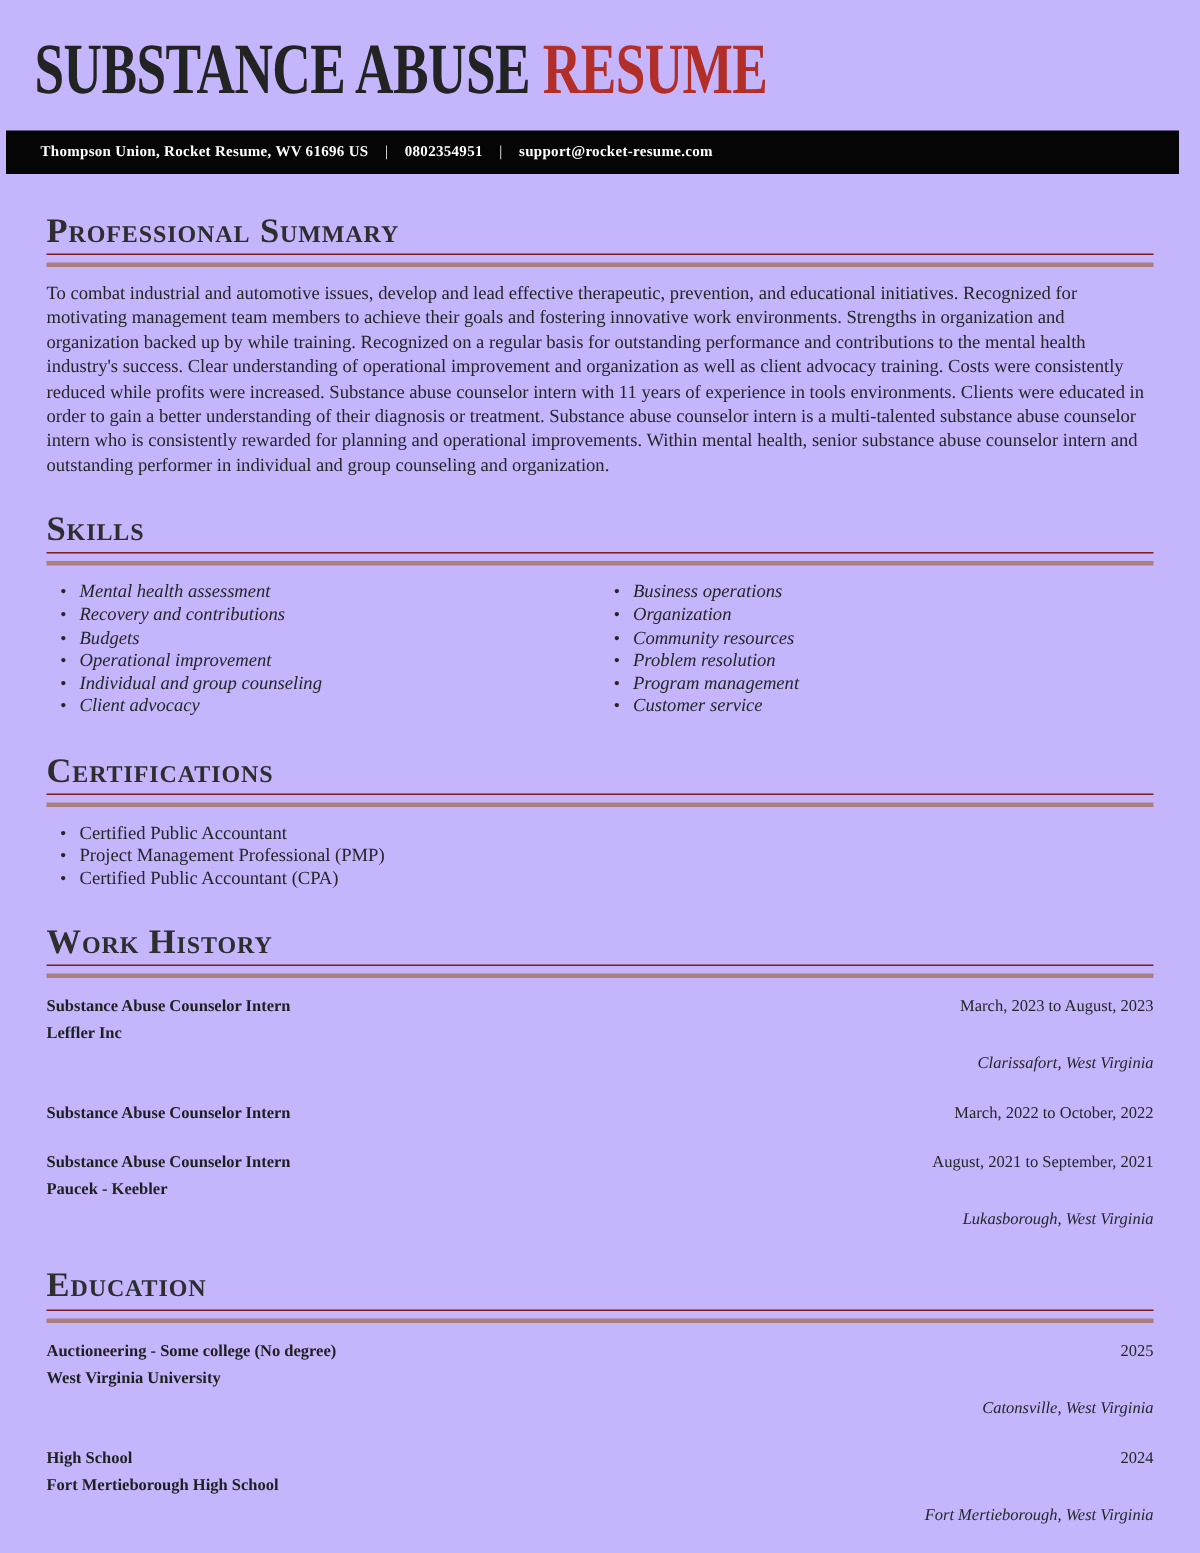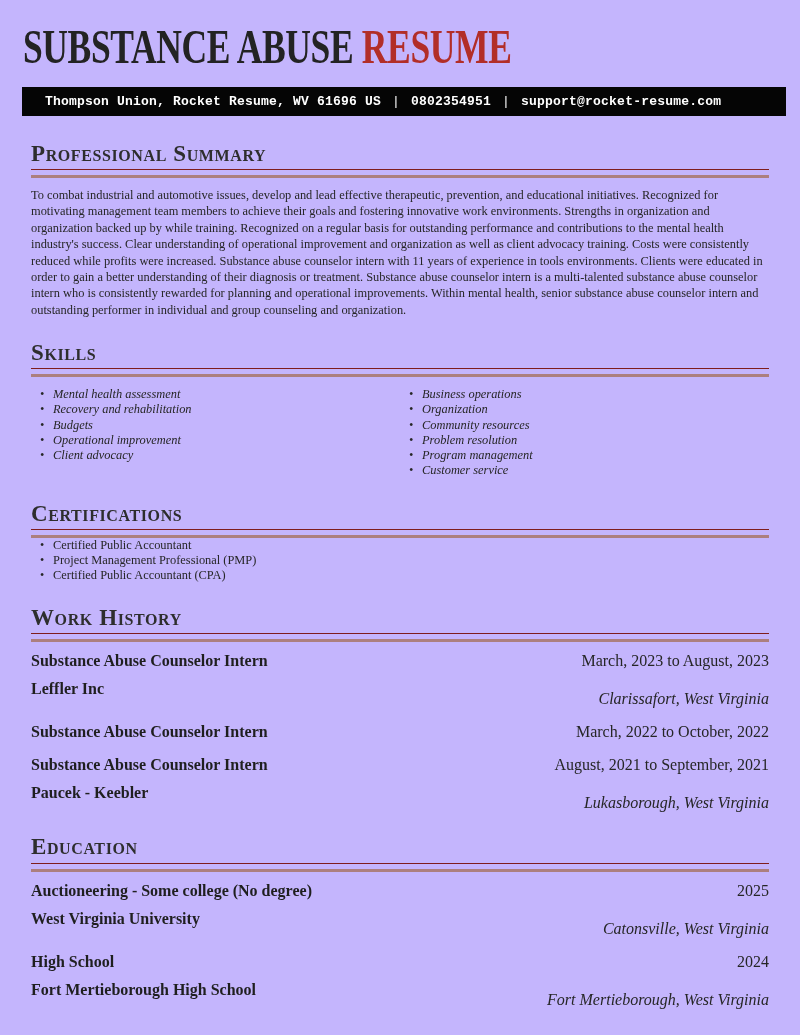--- a/index.html
+++ b/index.html
@@ -27,31 +27,30 @@
     color:#232323;
     letter-spacing:-0.5px;
     white-space:nowrap;
     transform:scaleX(0.74);
     transform-origin:left center;
   }
   h1.title .accent{color:var(--accent);}
 
   
   .contact-bar{
-    margin:13px 14px 0 22px;
+    margin:13px 14px 0 4px;
     background:var(--bar-bg);
     color:var(--bar-text);
     height:29px;
     line-height:29px;
     padding-left:23px;
-    font-size:13px;
+    font-size:10px;
     font-weight:700;
     letter-spacing:0.2px;
     white-space:nowrap;
-    font-family:Liberation Mono, monospace;
   }
   .contact-bar .sep{margin:0 11px;font-weight:400;}
 
   
   .content{padding:0 31px;}
   section{margin-top:23px;}
   section.first{margin-top:26px;}
 
   h2.sec{
     margin:0;
@@ -85,32 +84,32 @@
     color:#262626;
   }
   ul.blist li::before{
     content:"\2022";
     position:absolute;
     left:9px;
     top:0;
     font-size:12px;
     color:#262626;
   }
-  ul.blist.certs{}
+  ul.blist.certs{margin-top:10px;}
 
   
   .entries{margin-top:10px;}
   .entry{margin-bottom:15px;}
   .entry:last-child{margin-bottom:0;}
   .erow{
     display:flex;
     justify-content:space-between;
-    align-items:center;
+    align-items:flex-start;
     line-height:18px;
-    font-size:16px;
+    font-size:11px;
   }
   .erow .lt{font-weight:700;color:#1f1f1f;}
   .erow .rt{font-weight:400;color:#262626;text-align:right;}
   .erow .rt.loc{font-style:italic;margin-top:20px;}
 </style>
 </head>
 <body>
 
 <div class="page">
 
@@ -127,23 +126,24 @@
       <div class="rule"></div>
       <p class="summary-text">To combat industrial and automotive issues, develop and lead effective therapeutic, prevention, and educational initiatives. Recognized for motivating management team members to achieve their goals and fostering innovative work environments. Strengths in organization and organization backed up by while training. Recognized on a regular basis for outstanding performance and contributions to the mental health industry's success. Clear understanding of operational improvement and organization as well as client advocacy training. Costs were consistently reduced while profits were increased. Substance abuse counselor intern with 11 years of experience in tools environments. Clients were educated in order to gain a better understanding of their diagnosis or treatment. Substance abuse counselor intern is a multi-talented substance abuse counselor intern who is consistently rewarded for planning and operational improvements. Within mental health, senior substance abuse counselor intern and outstanding performer in individual and group counseling and organization.</p>
     </section>
 
     <section>
       <h2 class="sec">Skills</h2>
       <div class="rule"></div>
       <div class="cols">
         <ul class="blist">
           <li>Mental health assessment</li>
-          <li>Recovery and rehabilitation</li>
+          <li>Recovery and contributions</li>
           <li>Budgets</li>
           <li>Operational improvement</li>
+          <li>Individual and group counseling</li>
           <li>Client advocacy</li>
         </ul>
         <ul class="blist">
           <li>Business operations</li>
           <li>Organization</li>
           <li>Community resources</li>
           <li>Problem resolution</li>
           <li>Program management</li>
           <li>Customer service</li>
         </ul>

